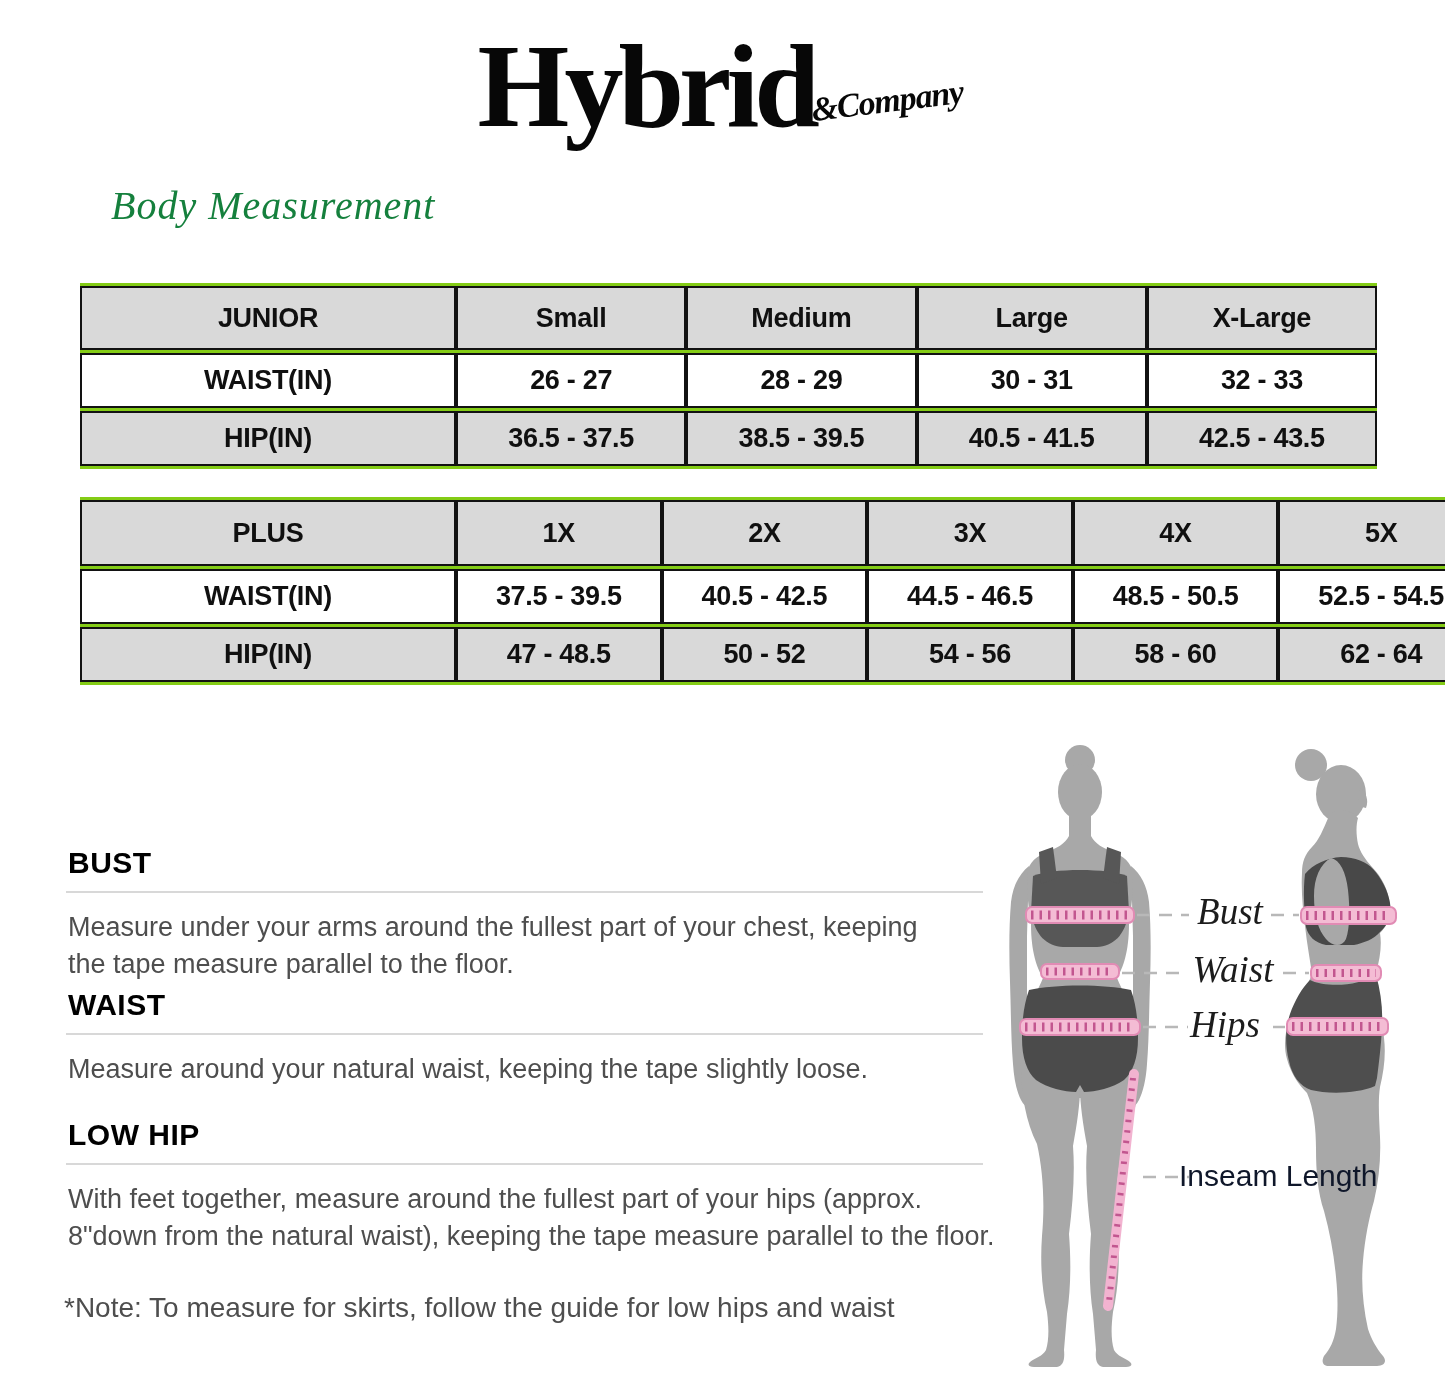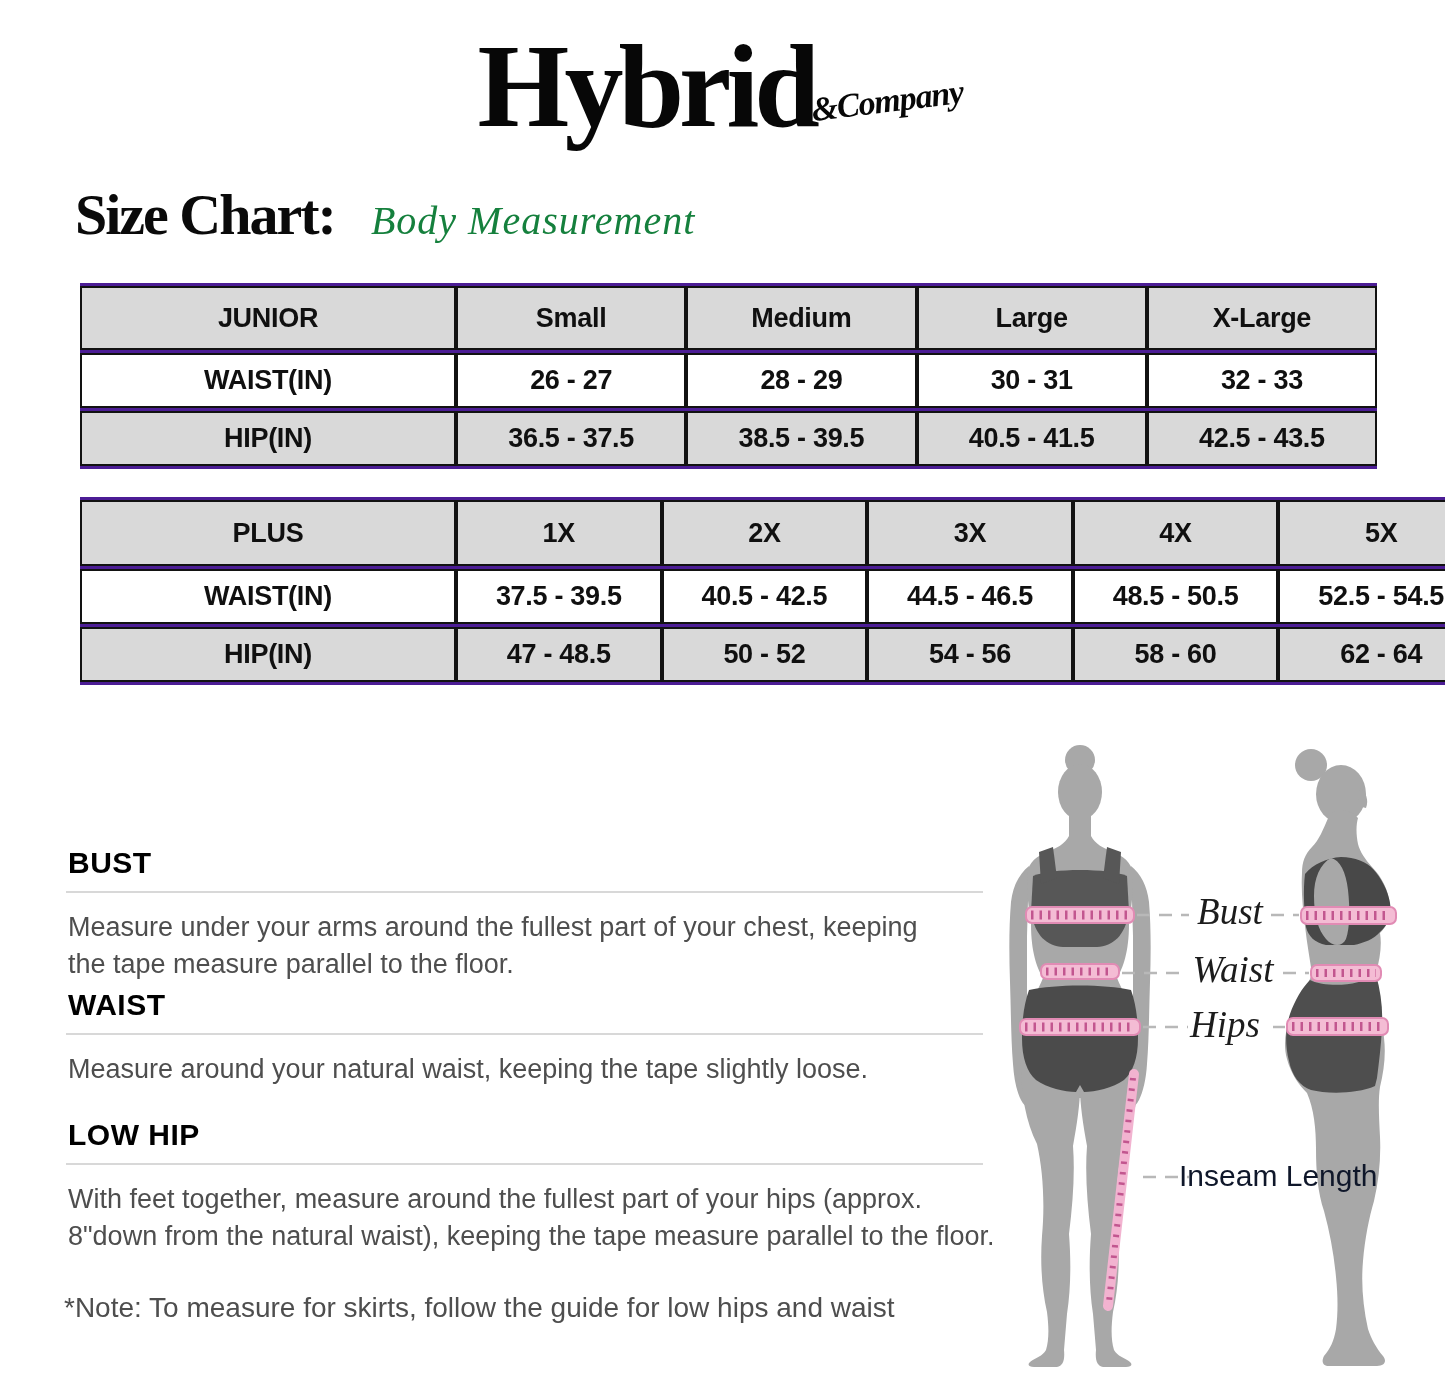--- a/index.html
+++ b/index.html
@@ -24,21 +24,21 @@
     font-family:"Liberation Serif",serif;font-weight:bold;font-size:58px;
     letter-spacing:-2px;color:#0a0a0a;line-height:1;
   }
   .title-sub{
     font-family:"Liberation Serif",serif;font-style:italic;font-size:40px;
     color:#15803d;margin-left:36px;letter-spacing:1px;line-height:1;
   }
   
   .size-table{
     position:absolute;border-collapse:separate;border-spacing:0 3px;
-    table-layout:fixed;background:#4c1d95;
+    table-layout:fixed;background:#84cc16;
   }
   .size-table th,.size-table td{
     border:2px solid #121212;background:#d9d9d9;font-weight:bold;font-size:27px;
     text-align:center;color:#101010;padding:0;letter-spacing:-0.3px;
   }
   .size-table tbody tr:first-child th,
   .size-table tbody tr:first-child td{background:#ffffff;}
   .size-table thead tr{height:64px;}
   .size-table tbody tr{height:55px;padding-left:24px;}
   .size-table th:first-child{width:372px;}
@@ -88,21 +88,20 @@
 </head>
 <body>
 
 <div class="page">
 
   <div class="logo">
     <span class="logo-brand">Hybrid</span><span class="logo-suffix">&amp;Company</span>
   </div>
 
   <div class="title-block">
-    <span class="title-main">Size Chart:</span>
     <span class="title-sub">Body Measurement</span>
   </div>
 
   <table id="junior-table" class="size-table">
       <thead>
         <tr>
           <th>JUNIOR</th>
           <th>Small</th>
           <th>Medium</th>
           <th>Large</th>

